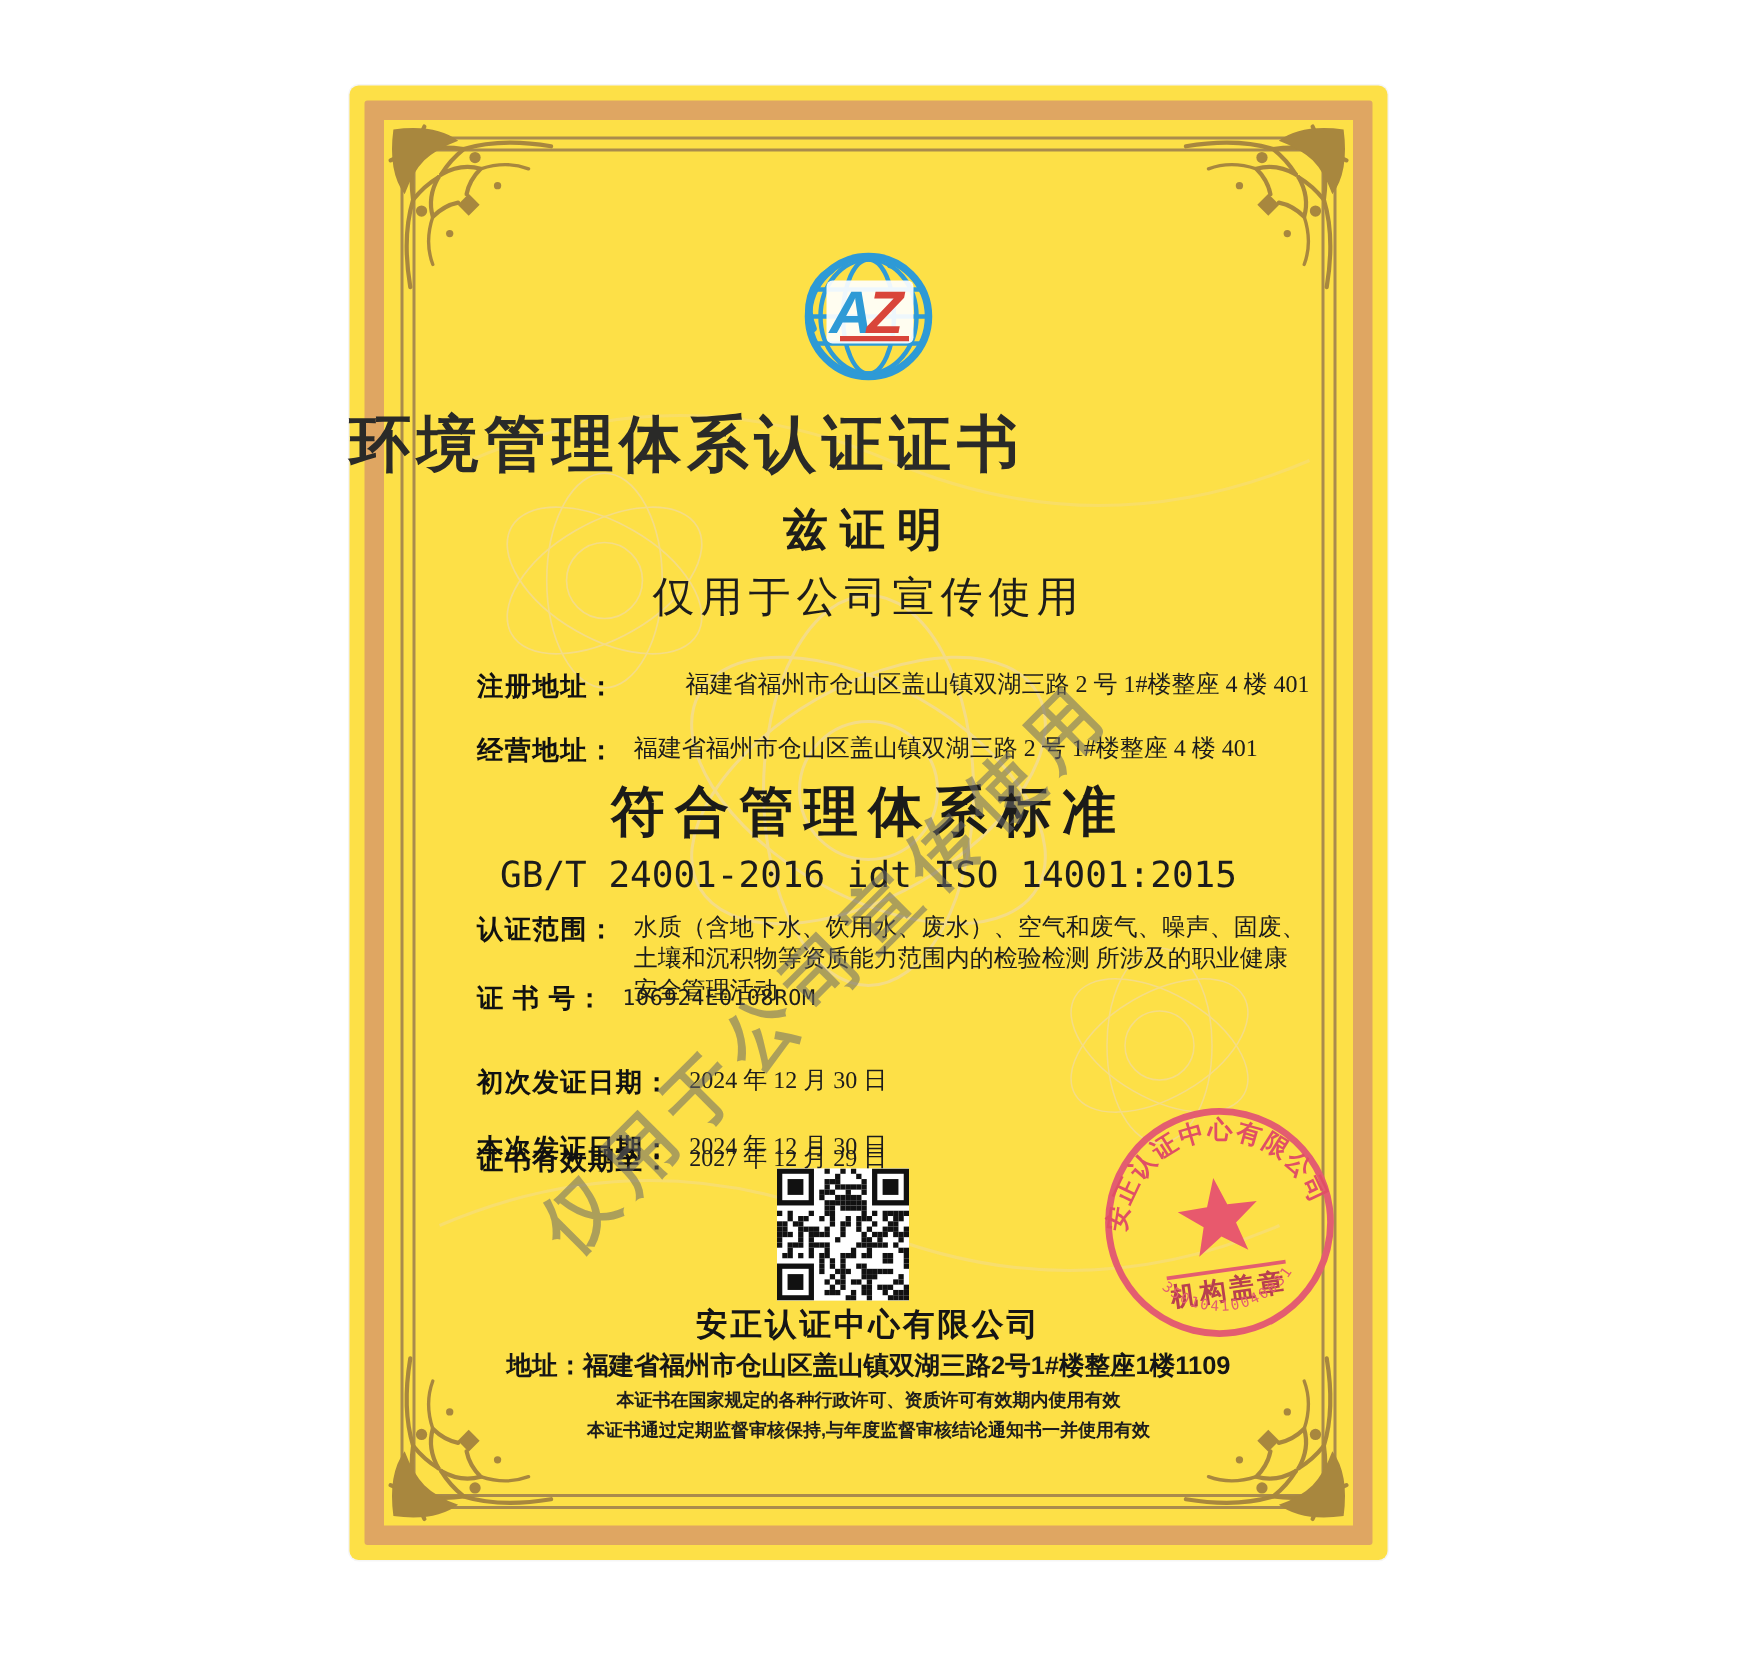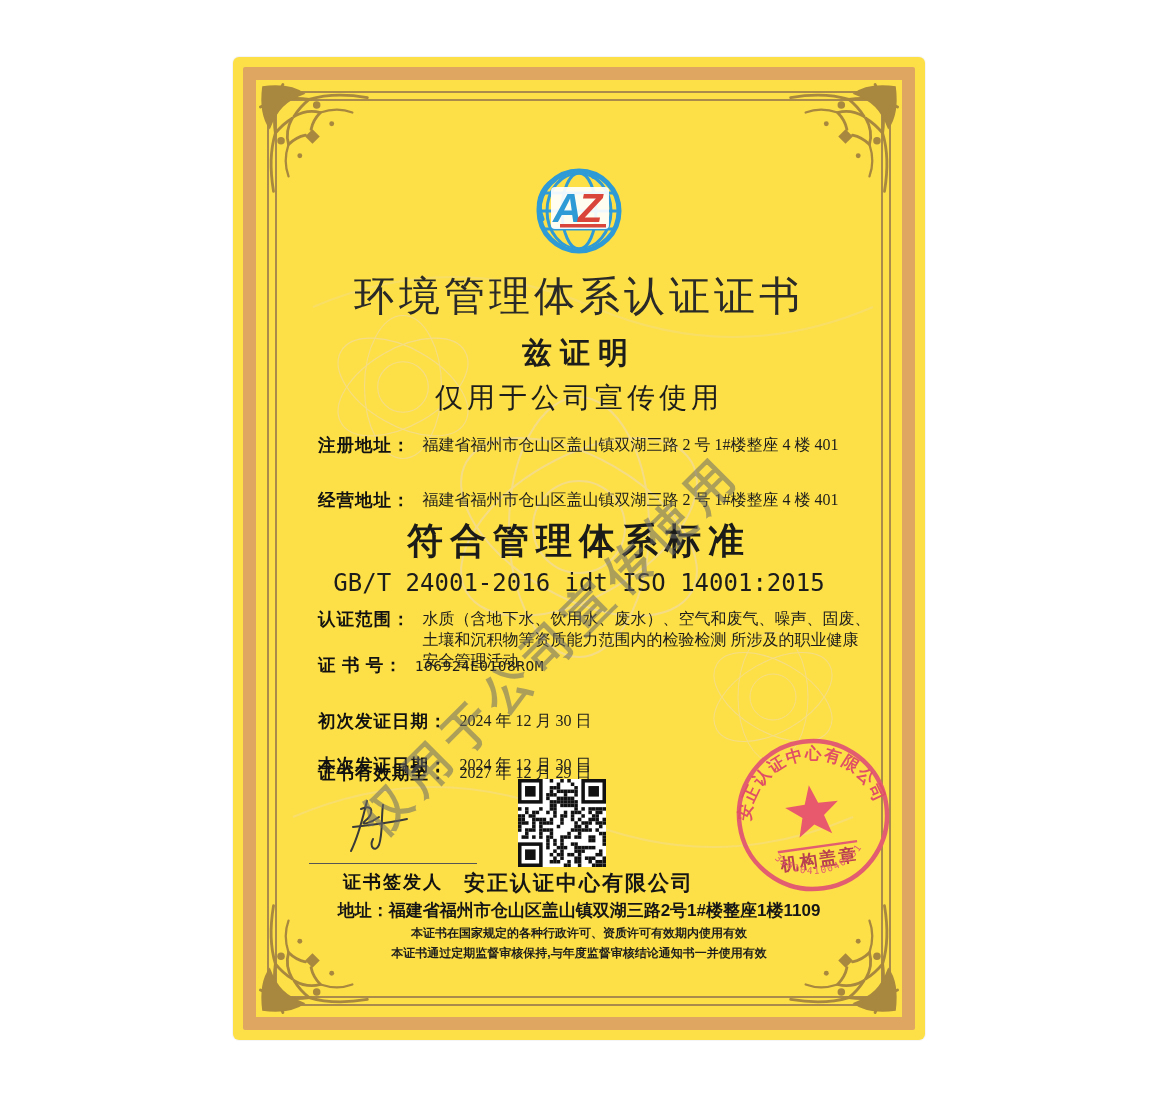--- a/index.html
+++ b/index.html
@@ -17,34 +17,34 @@
   .frame-inner{position:absolute;inset:42px;border:2px solid #aa8b4c;z-index:1;}
   .corner{position:absolute;width:122px;height:122px;z-index:3;}
   .corner.tl{top:18px;left:18px;}
   .corner.tr{top:18px;right:18px;transform:scaleX(-1);}
   .corner.bl{bottom:18px;left:18px;transform:scaleY(-1);}
   .corner.br{bottom:18px;right:18px;transform:scale(-1,-1);}
   .bg-flowers{position:absolute;inset:0;z-index:0;opacity:.55;}
   
   .logo{position:absolute;left:0;right:0;top:104px;height:100px;text-align:center;z-index:2;}
   .title{
-    position:absolute;left:0;right:0;top:212px;text-align:center;z-index:2;
-    font-family:"Liberation Sans", sans-serif;font-weight:400;font-size:41px;
+    position:absolute;left:0;right:0;top:212px;text-align:left;z-index:2;
+    font-family:"Liberation Sans", sans-serif;font-weight:700;font-size:41px;
     letter-spacing:4px;color:#2a2a28;
   }
   .certify{position:absolute;left:0;right:0;top:276px;text-align:center;z-index:2;
     font-weight:700;font-size:30px;letter-spacing:8px;color:#1d1d1b;}
   .company{position:absolute;left:0;right:0;top:322px;text-align:center;z-index:2;
     font-size:28px;letter-spacing:4px;color:#1d1d1b;}
   
   .row{position:absolute;left:85px;right:52px;display:flex;align-items:flex-start;gap:12px;z-index:2;}
   .row .lbl{font-weight:700;font-size:17.5px;white-space:nowrap;color:#111;letter-spacing:1px;}
   .row .val{font-size:16px;color:#1c1c1c;padding-top:1px;line-height:21px;}
   .val.num{font-family:"DejaVu Sans Mono", monospace;font-size:14.5px;padding-top:3px;letter-spacing:0.5px;}
-  .r-reg{top:376px;} .r-biz{top:431px;}
+  .r-reg{top:388px;justify-content:space-between;} .r-biz{top:431px;}
   .std-head{position:absolute;left:0;right:0;top:460px;text-align:center;z-index:2;
     font-weight:700;font-size:36px;letter-spacing:7px;color:#1b1b19;}
   .std-code{position:absolute;left:0;right:0;top:512px;text-align:center;z-index:2;
     font-family:"DejaVu Sans Mono", monospace;font-size:24px;color:#1c1c1c;}
   .r-scope{top:550px;} .r-scope .val{max-width:452px;}
   .r-certno{top:596px;} .r-credit{top:624px;} .r-first{top:652px;} .r-this{top:696px;} .r-valid{top:704px;}
   
   .sign-block{position:absolute;left:70px;top:738px;width:180px;text-align:center;z-index:2;}
   .sign-line{border:none;border-top:1.5px solid #555;margin:2px 6px 6px 6px;}
   .sign-label{font-weight:700;font-size:18px;letter-spacing:2px;color:#111;}
@@ -235,32 +235,20 @@
   </div>
   <div class="row r-this">
     <span class="lbl">本次发证日期：</span>
     <span class="val">2024 年 12 月 30 日</span>
   </div>
   <div class="row r-valid">
     <span class="lbl">证书有效期至：</span>
     <span class="val">2027 年 12 月 29 日</span>
   </div>
 
-  <div class="sign-block">
-    <svg width="140" height="62" viewBox="0 0 140 62">
-      <g fill="none" stroke="#3a3a3a" stroke-width="2" stroke-linecap="round">
-        <path d="M38,14 C52,8 50,20 42,26 C36,31 48,28 56,22"></path>
-        <path d="M44,6 C40,22 36,40 28,56"></path>
-        <path d="M60,10 C58,24 60,38 56,50 C52,58 46,52 50,44"></path>
-        <path d="M30,32 C48,30 66,28 84,24"></path>
-      </g>
-    </svg>
-    <hr class="sign-line">
-    <div class="sign-label">证书签发人</div>
-  </div>
 
   <div class="qr"><svg width="88" height="88" viewBox="0 0 88 88">
         <rect width="88" height="88" fill="#fff"></rect>
         <rect x="0.00" y="28.16" width="3.52" height="3.52" fill="#111"></rect>
         <rect x="0.00" y="35.20" width="3.52" height="3.52" fill="#111"></rect>
         <rect x="0.00" y="38.72" width="3.52" height="3.52" fill="#111"></rect>
         <rect x="0.00" y="42.24" width="3.52" height="3.52" fill="#111"></rect>
         <rect x="0.00" y="45.76" width="3.52" height="3.52" fill="#111"></rect>
         <rect x="0.00" y="49.28" width="3.52" height="3.52" fill="#111"></rect>
         <rect x="3.52" y="35.20" width="3.52" height="3.52" fill="#111"></rect>

